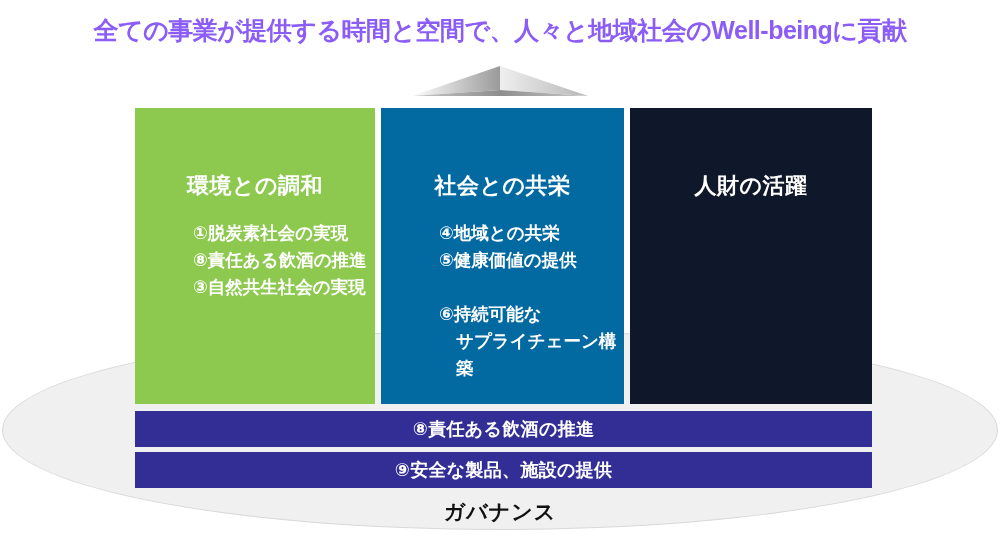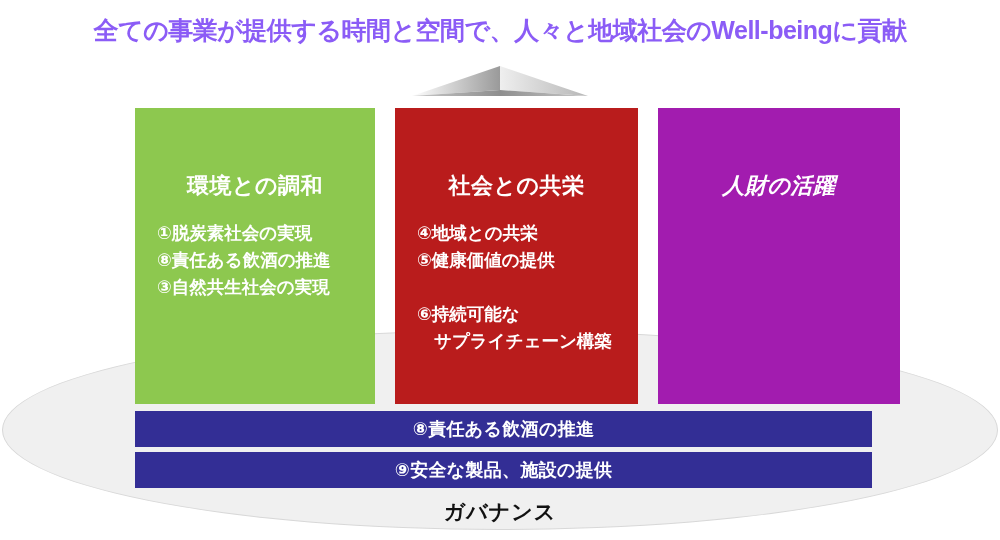--- a/index.html
+++ b/index.html
@@ -53,49 +53,50 @@
   }
 
   
   .pillars {
     position: absolute;
     left: 135px;
     top: 108px;
     width: 863px;
     height: 296px;
     display: flex;
-    gap: 20px;
+    gap: 6px;
   }
   .pillar {
     position: relative;
     flex: 0 0 auto;
     box-sizing: border-box;
     padding-top: 64px;
     text-align: center;
   }
   .pillar-green  { width: 240px; background: #8dc84f; }
-  .pillar-blue   { width: 243px; background: #b91c1c; }
-  .pillar-pink   { width: 242px; background: #a21caf; font-style: italic; }
+  .pillar-blue   { width: 243px; background: #0369a1; }
+  .pillar-pink   { width: 242px; background: #0f172a; }
 
   .pillar-heading {
     font-size: 22px;
     font-weight: bold;
     color: #ffffff;
     line-height: 1.25;
     letter-spacing: 0.5px;
   }
   .pillar-items {
     margin-top: 20px;
     padding-left: 22px;
     text-align: left;
     color: #ffffff;
     font-size: 17.5px;
     font-weight: bold;
     line-height: 27px;
     letter-spacing: 0px;
+    margin-left: 36px;
   }
   .pillar-item { white-space: pre-line; }
   .pillar-item .cont { display: block; padding-left: 17px; }
 
   
   .gov-bars {
     position: absolute;
     left: 135px;
     top: 411px;
     width: 737px;

